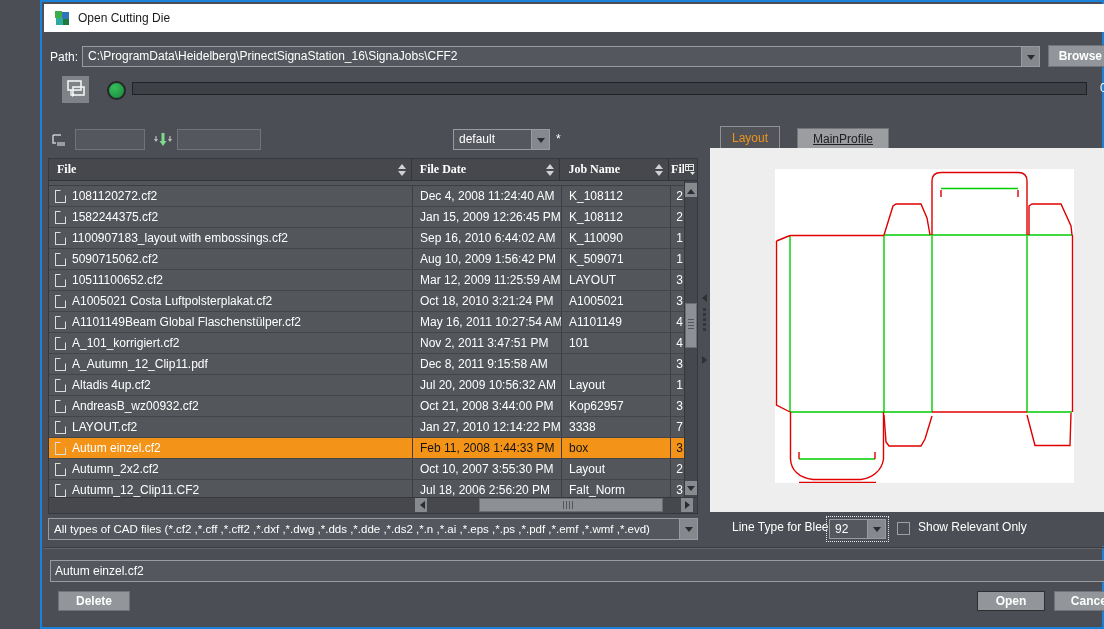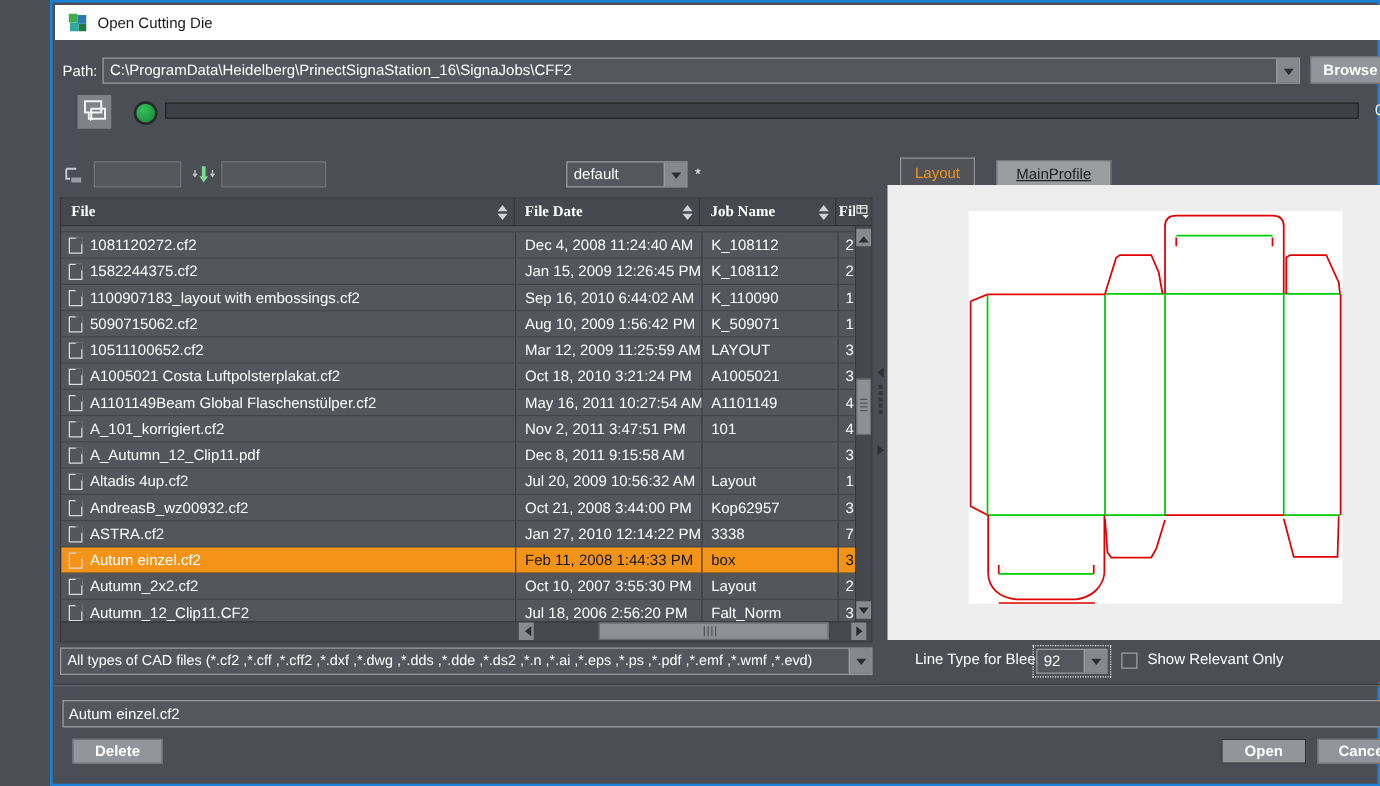--- a/index.html
+++ b/index.html
@@ -283,21 +283,21 @@
               <span class="txt">AndreasB_wz00932.cf2</span>
             </div>
     <div class="cell c-date">Oct 21, 2008 3:44:00 PM</div>
     <div class="cell c-job">Kop62957</div>
     <div class="cell c-cnt">3</div>
   </div>
 
   <div class="trow">
     <div class="cell c-file">
               <span class="ficon"></span>
-              <span class="txt">ASTRA.cf2</span>
+              <span class="txt">LAYOUT.cf2</span>
             </div>
     <div class="cell c-date">Jan 27, 2010 12:14:22 PM</div>
     <div class="cell c-job">3338</div>
     <div class="cell c-cnt">7</div>
   </div>
 
   <div class="trow selected">
     <div class="cell c-file">
               <span class="ficon"></span>
               <span class="txt">Autum einzel.cf2</span>

